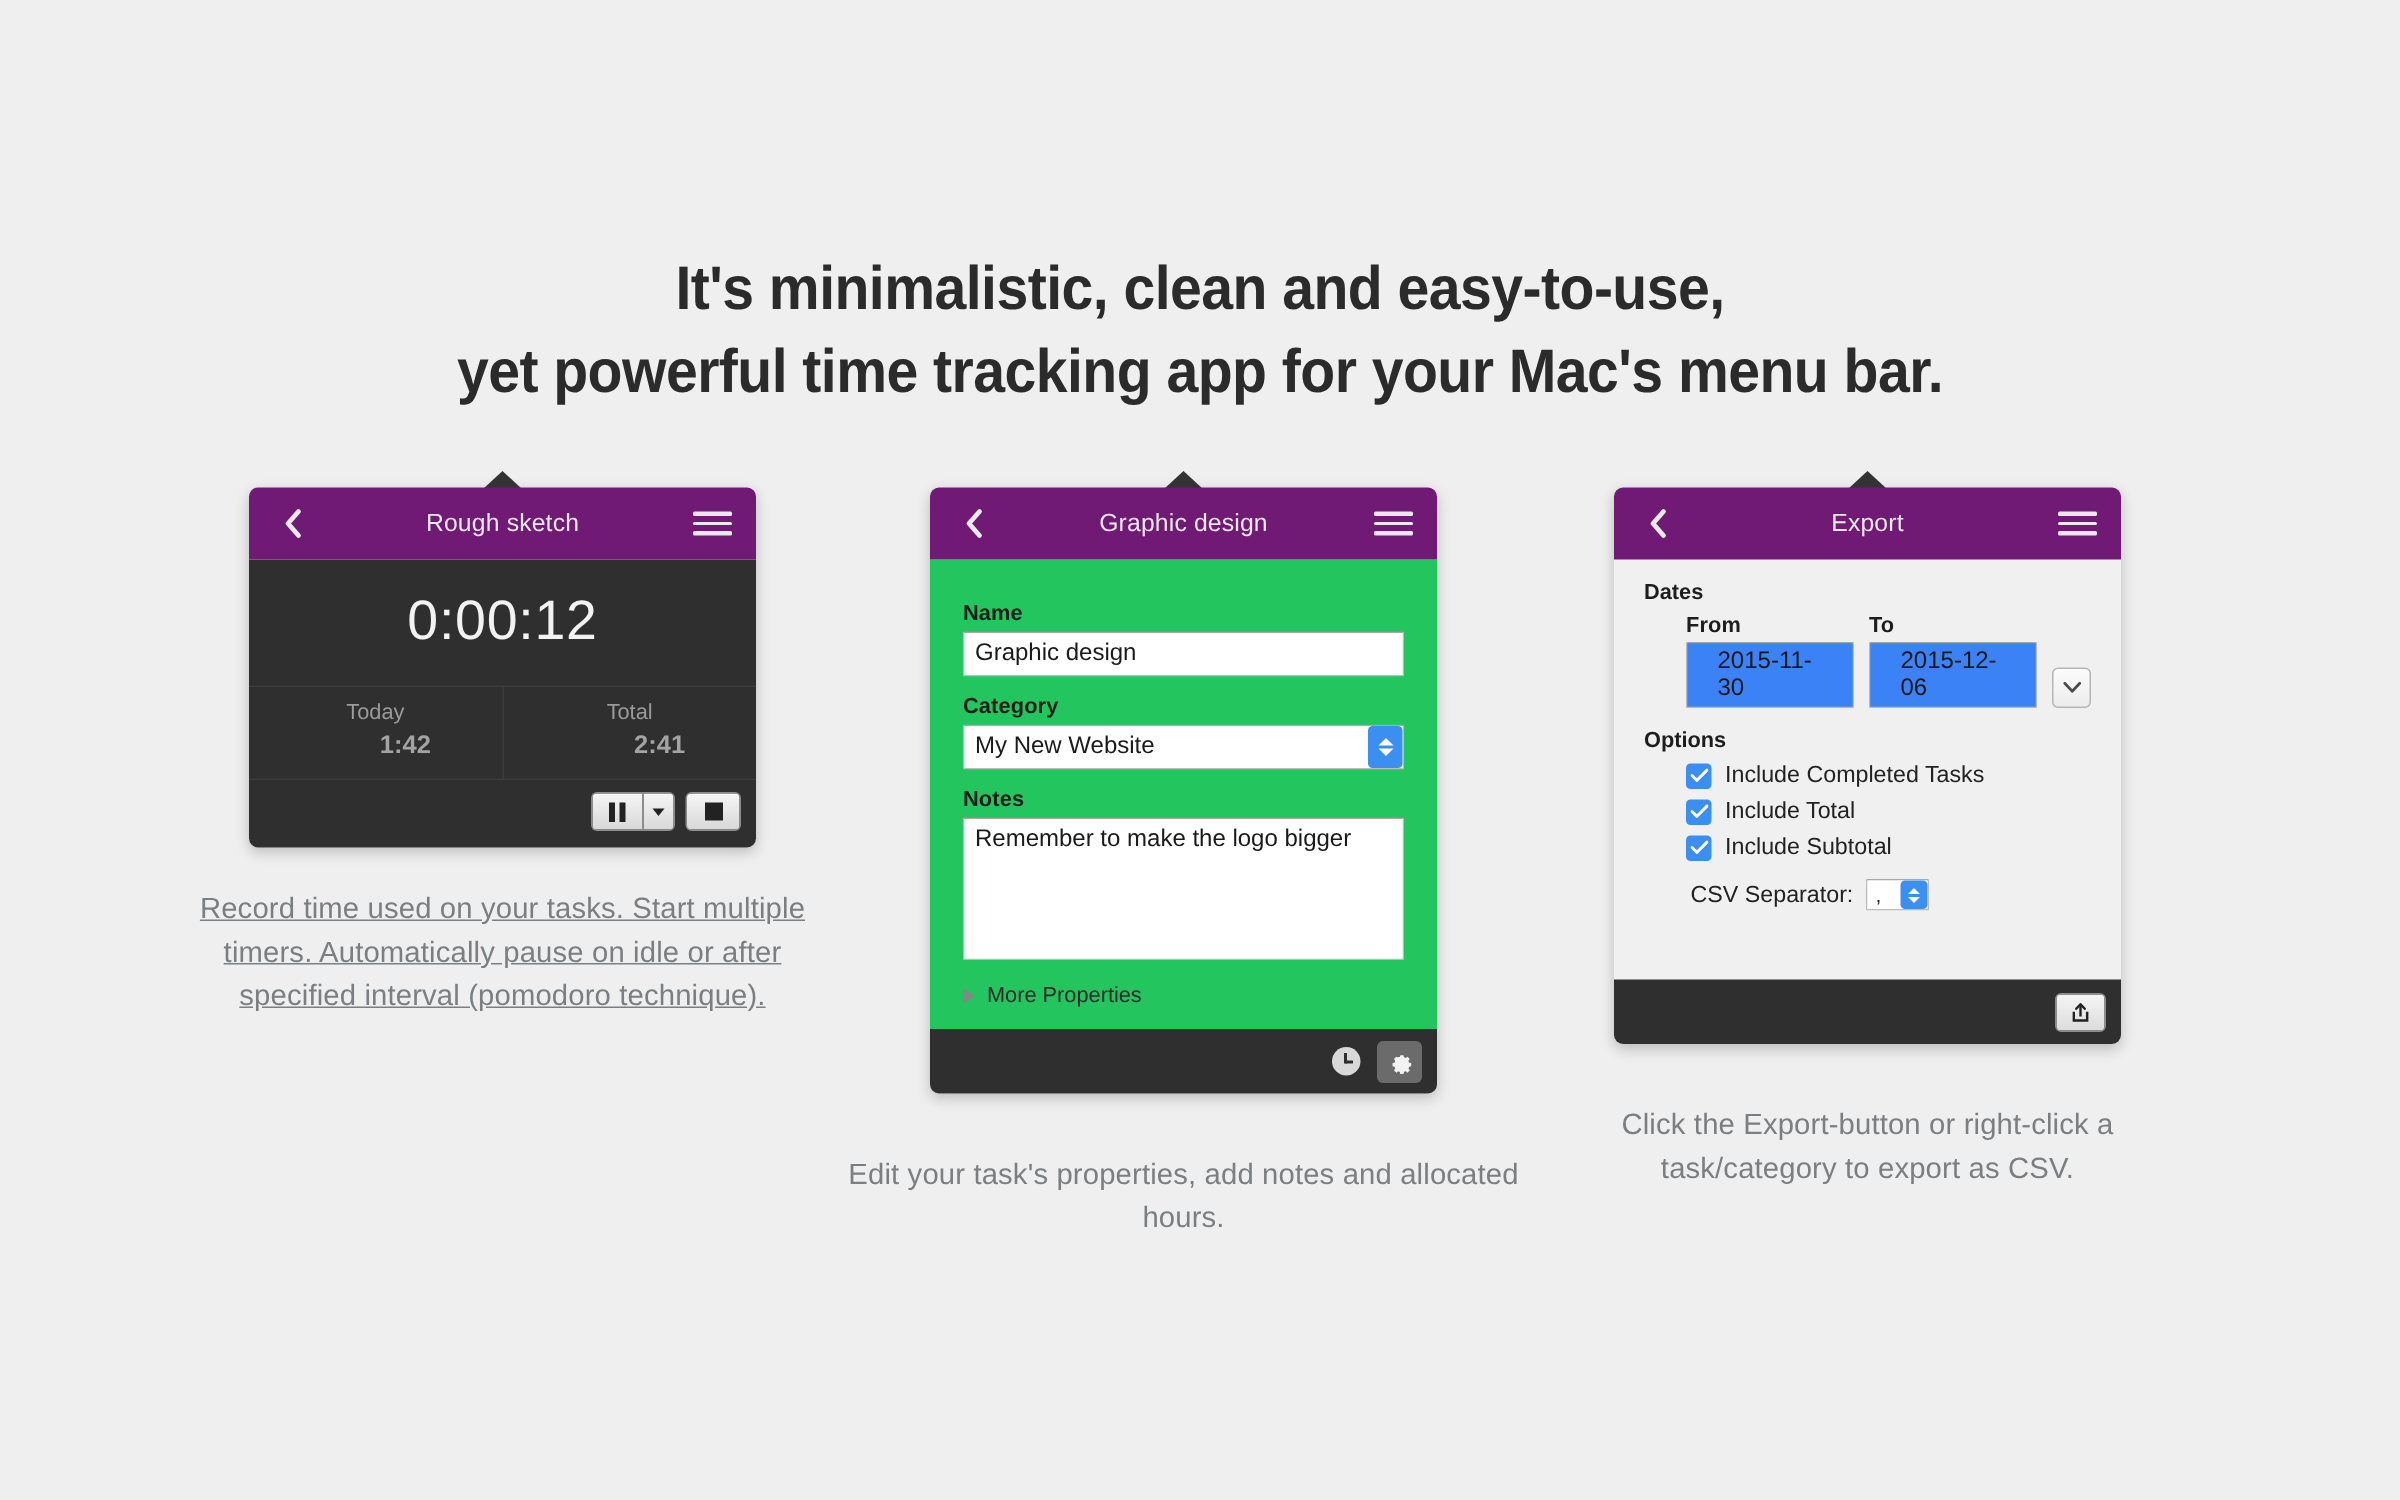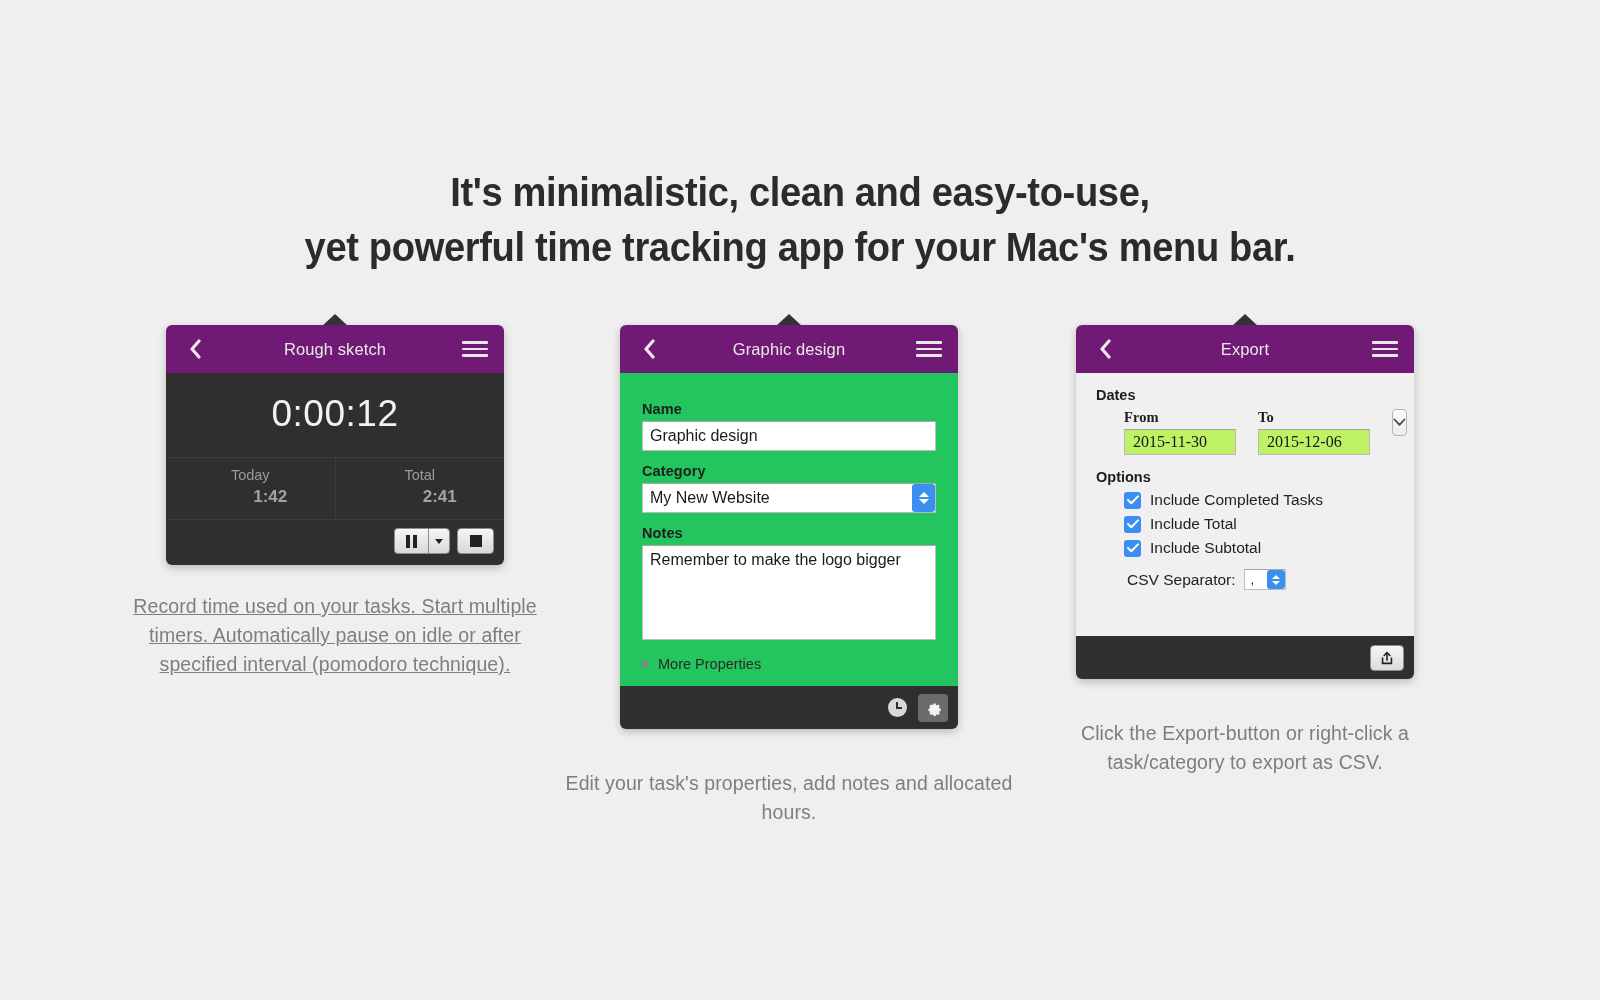--- a/index.html
+++ b/index.html
@@ -219,30 +219,30 @@
   }
   .tool-btn.active { background: #6b6b6b; }
   .clock-ico { width: 19px; height: 19px; border-radius: 50%; background: #d8d8d8; position: relative; }
   .clock-ico::before { content:""; position:absolute; left:8.5px; top:3.5px; width:2px; height:7px; background:#2f2f2f; }
   .clock-ico::after { content:""; position:absolute; left:9px; top:9px; width:5px; height:2px; background:#2f2f2f; }
 
   
   .export-pop { width: 338px; }
   .export-body { background: #f0f0f0; padding: 14px 20px 12px; }
   .sec-head { font-size: 14.5px; font-weight: bold; color: #1d1d1d; margin-bottom: 6px; }
-  .dates-row { display: flex; gap: 22px; padding-left: 28px; margin-bottom: 14px; font-family: Liberation Serif, serif; }
+  .dates-row { display: flex; align-items: flex-end; gap: 10px; padding-left: 28px; margin-bottom: 14px; }
   .date-col { }
   .date-col .f-label { margin-bottom: 3px; }
   .date-in {
-    background: #bef264;
+    background: #3b82f6;
     border: 1px solid #b9b9b9;
     border-top-color: #a5a5a5;
     font-size: 16px;
     color: #171717;
-    padding: 3px 8px;
+    padding: 3px 20px;
     width: 112px;
     border-radius: 1px;
   }
   .cal-btn {
     width: 28px; height: 27px;
     background: linear-gradient(#fcfcfc, #ececec);
     border: 1px solid #b5b5b5;
     border-radius: 4px;
     display: flex; align-items: center; justify-content: center;
     cursor: pointer;

